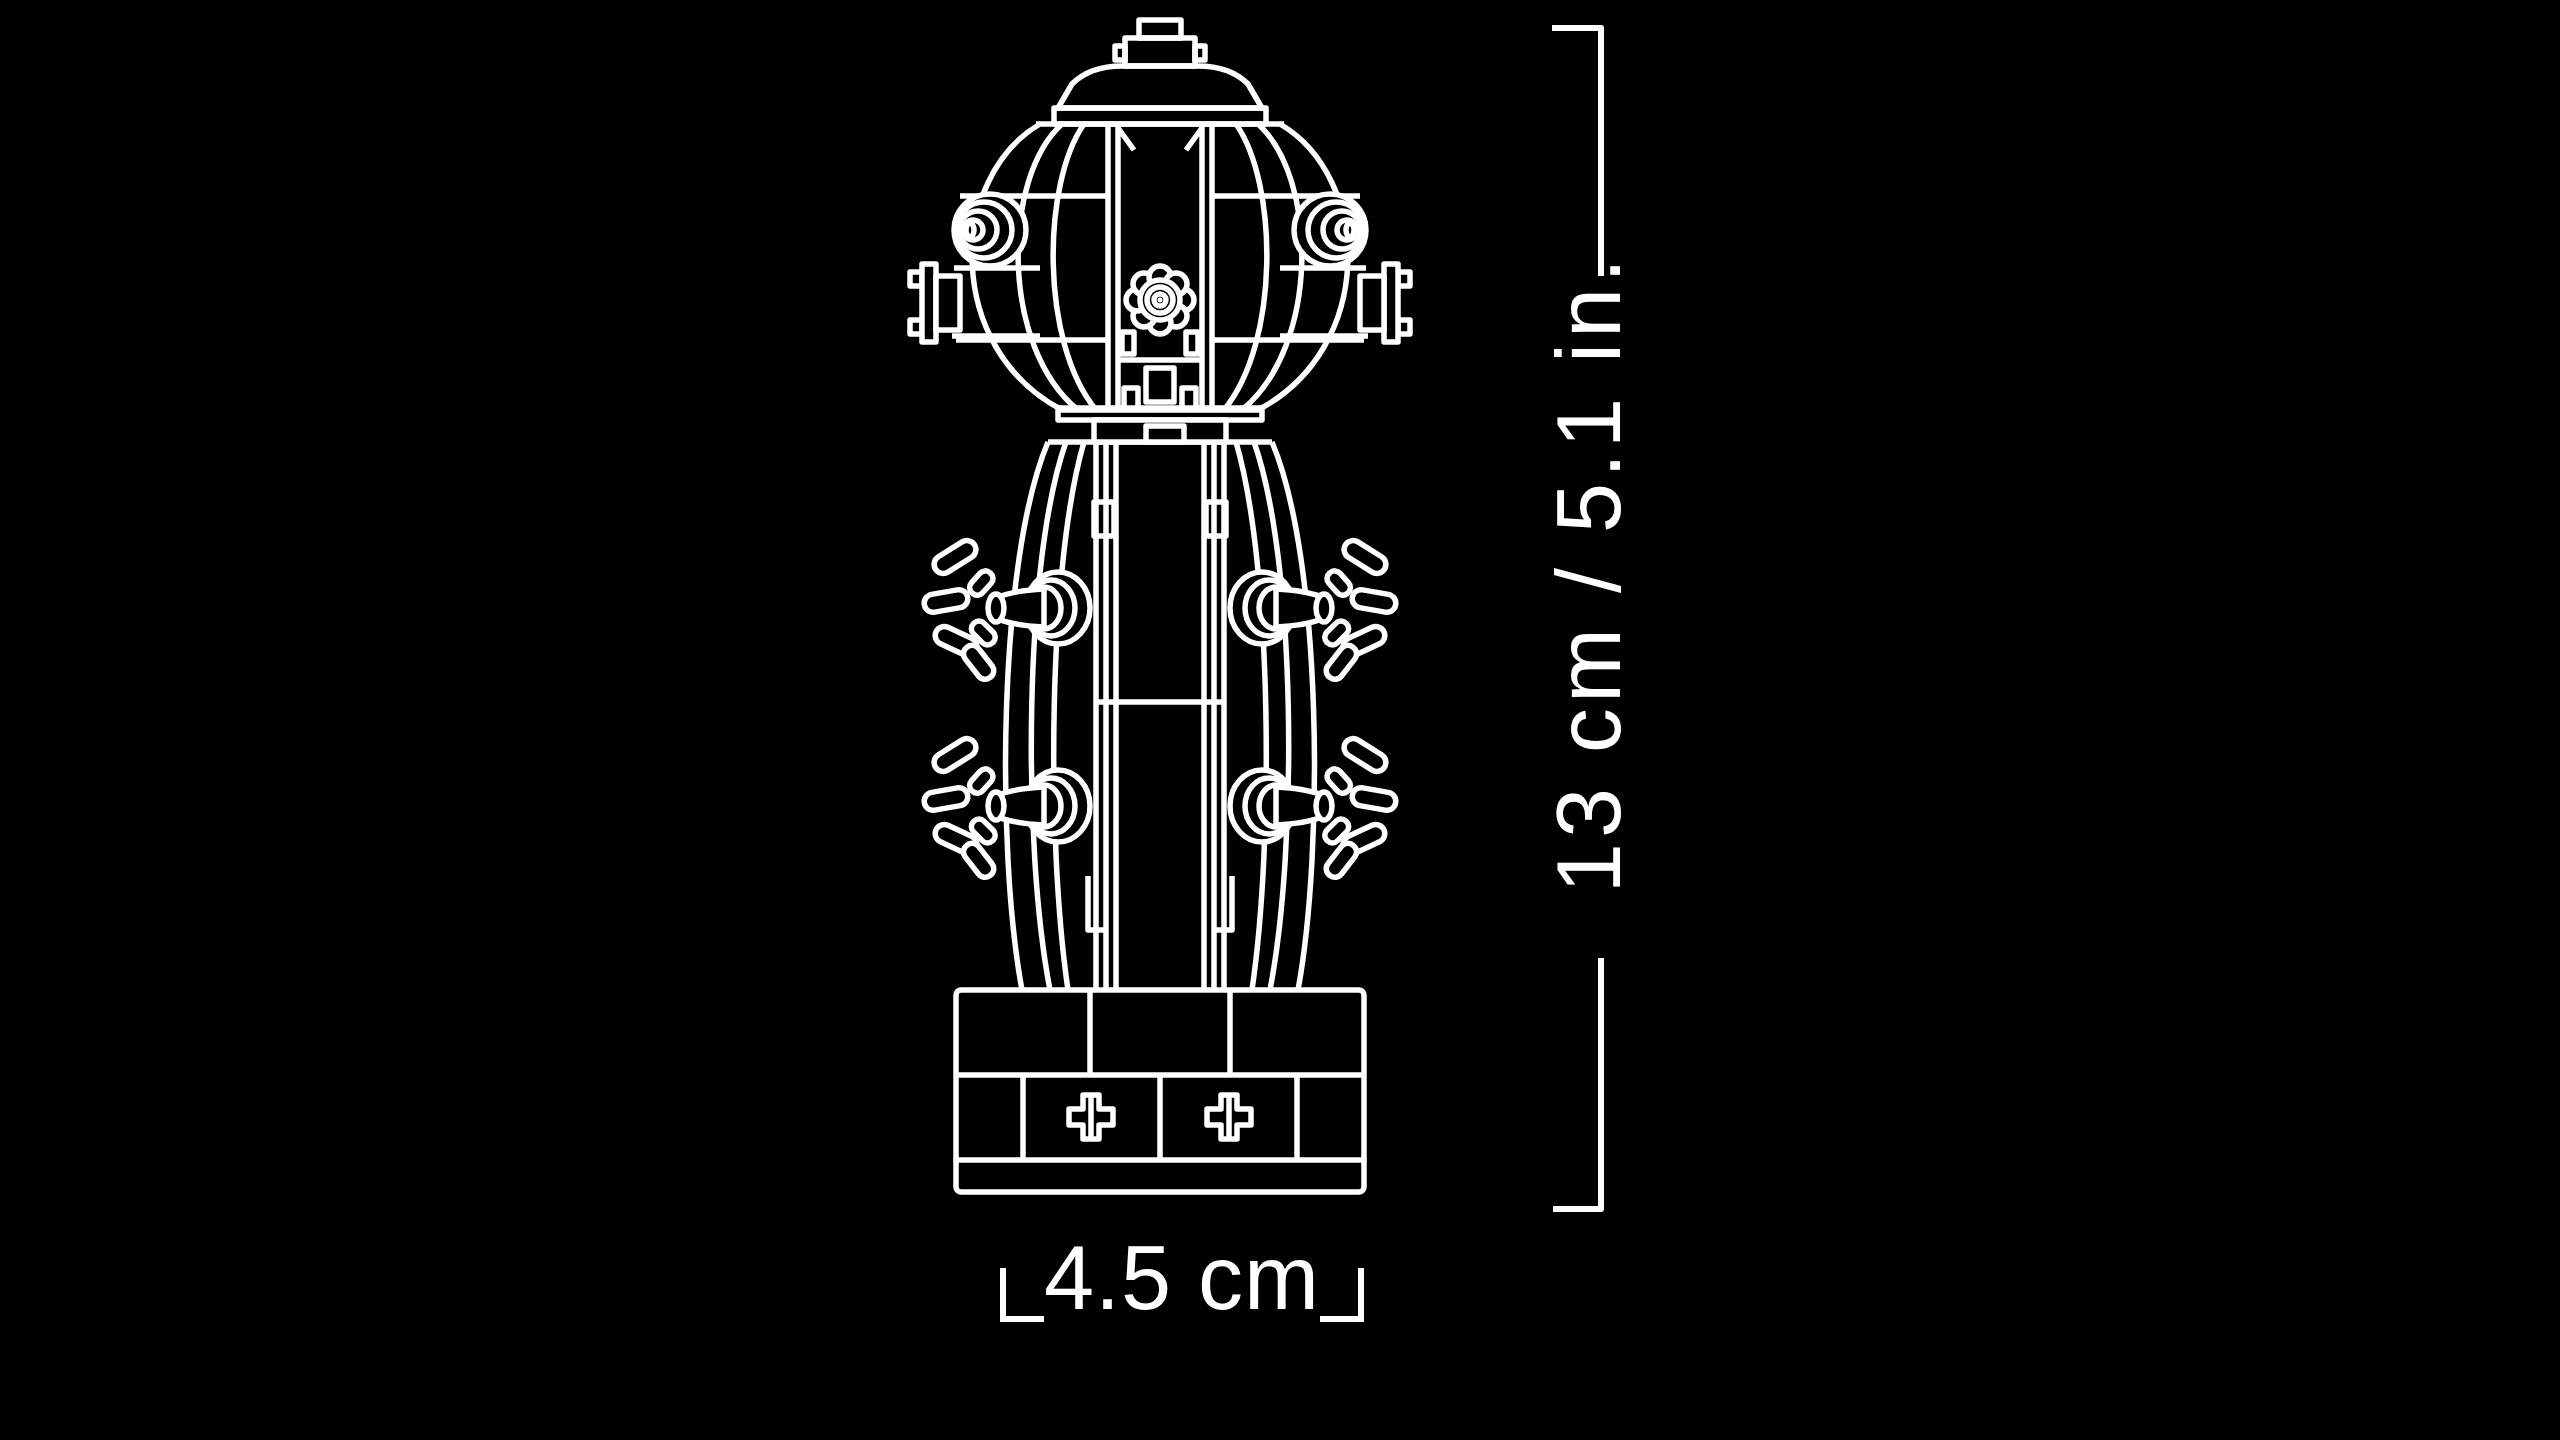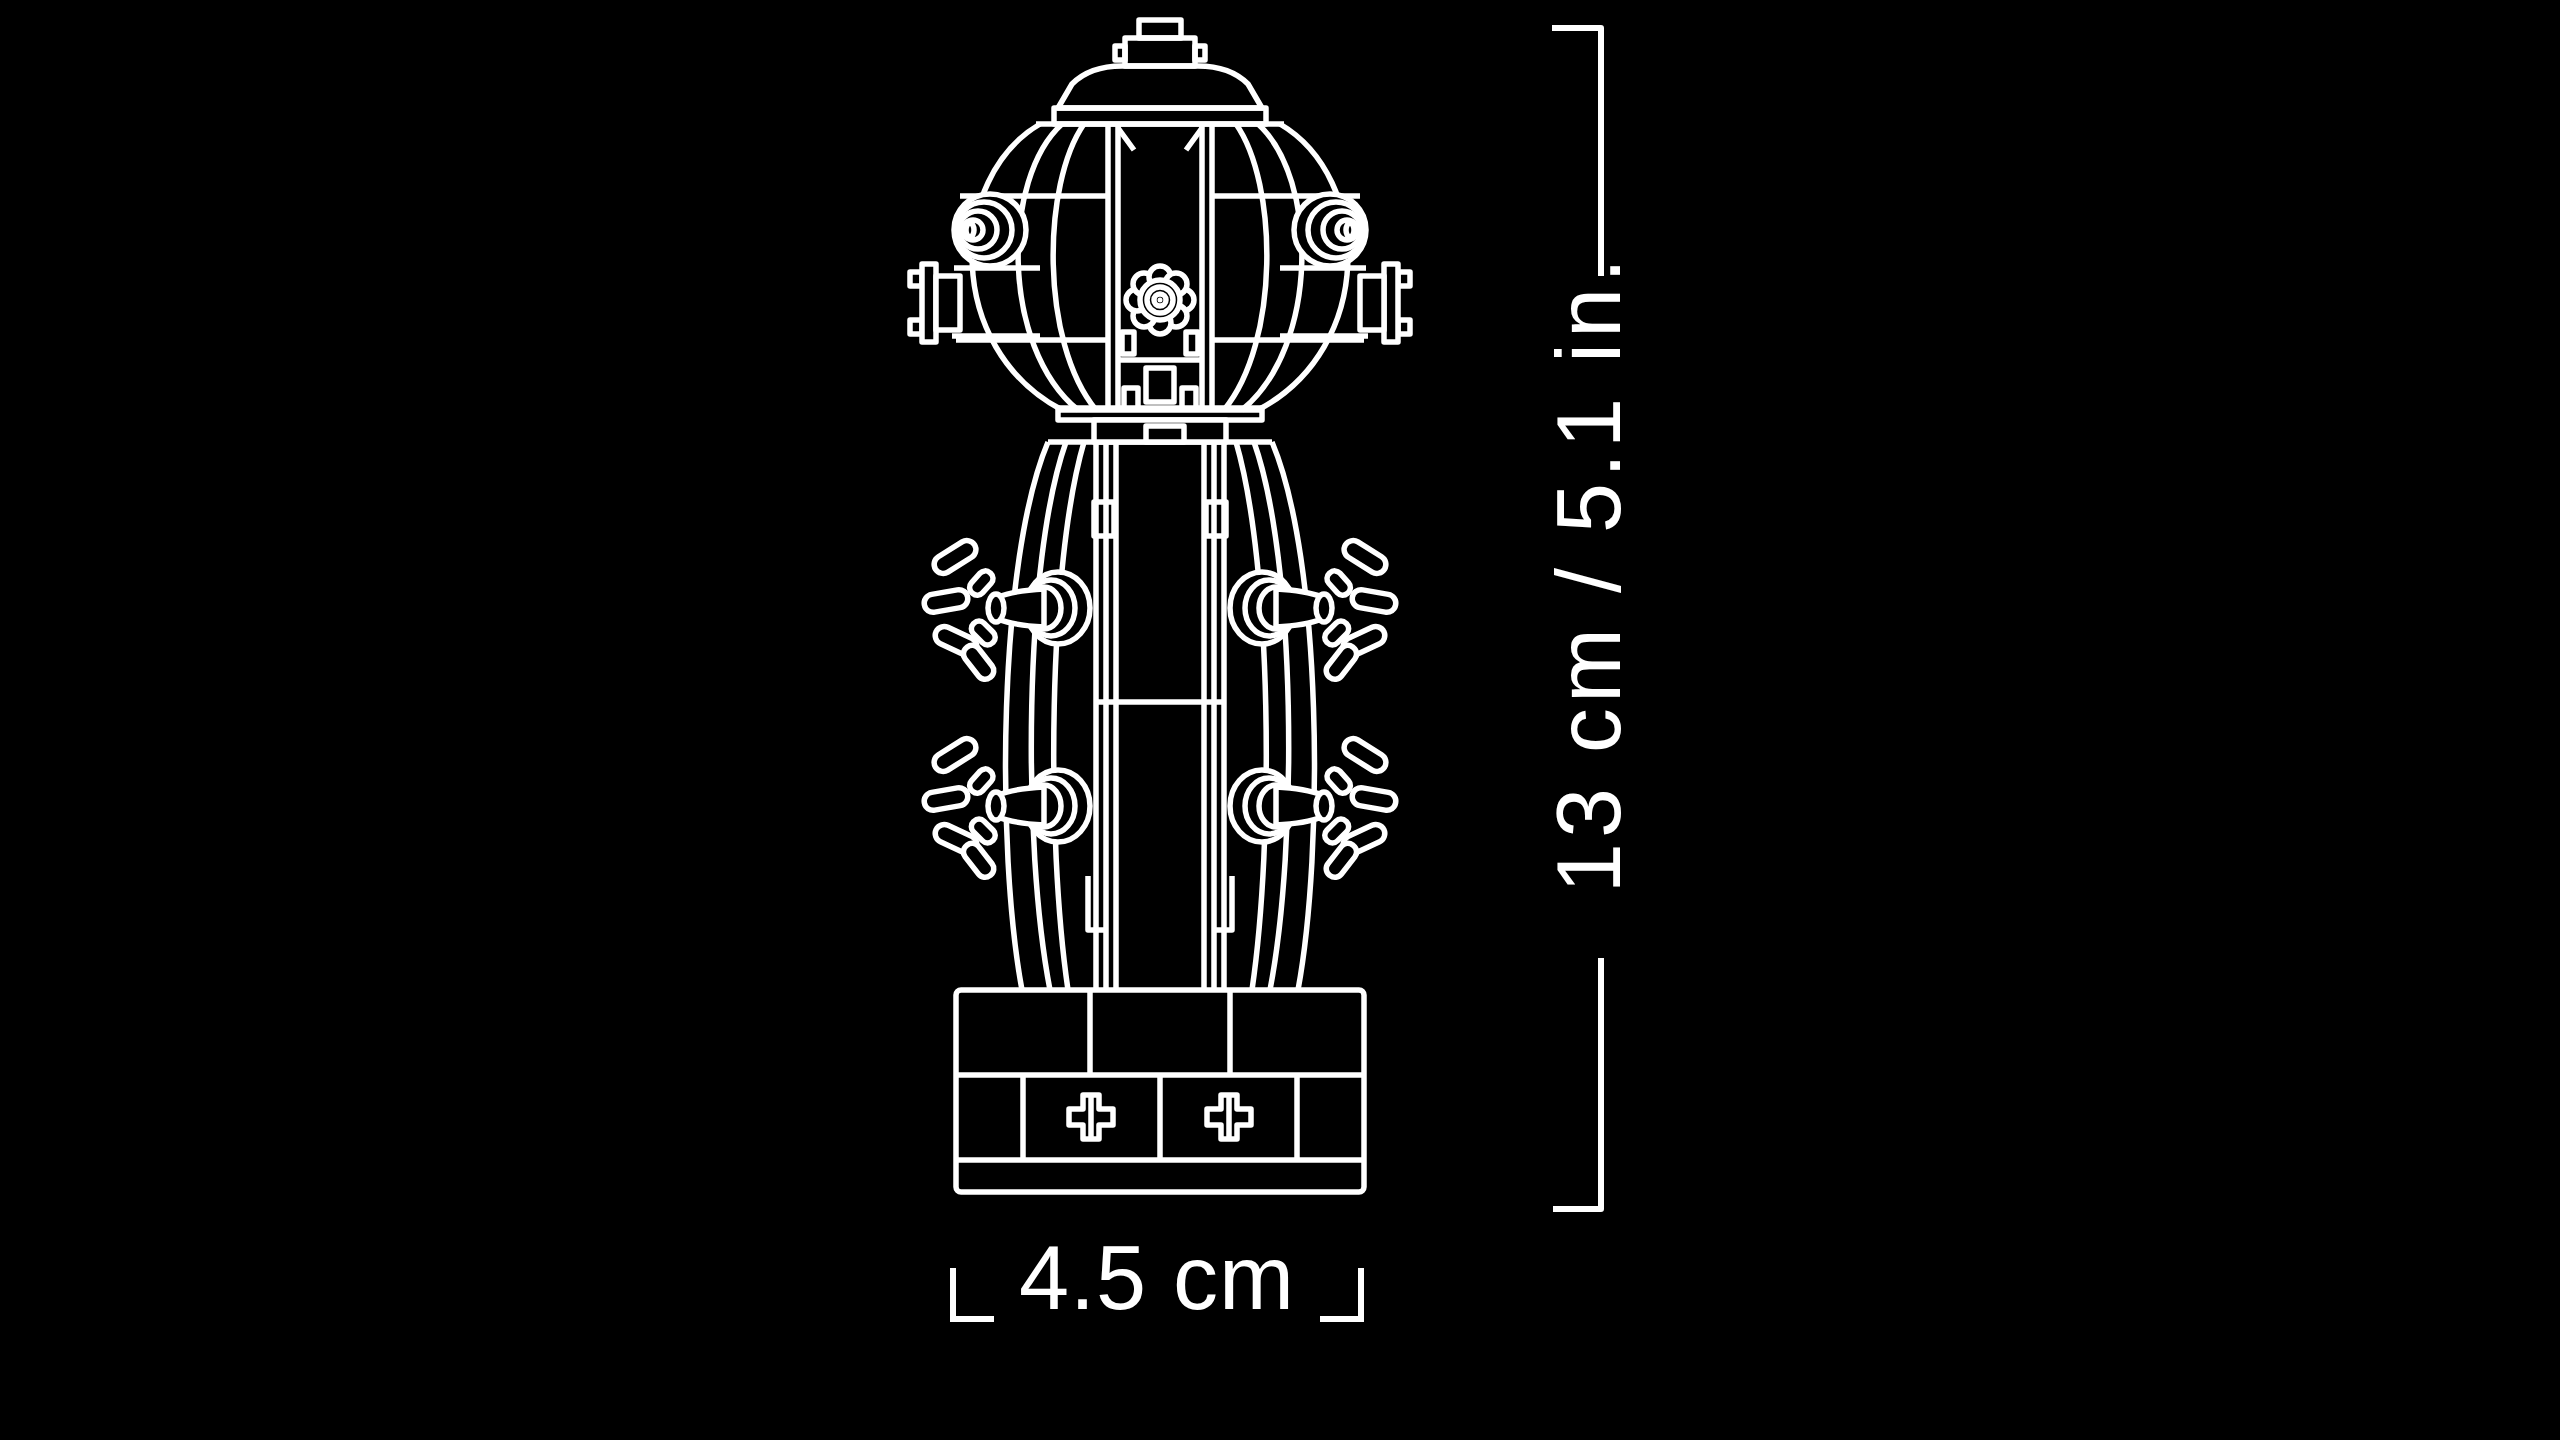--- a/index.html
+++ b/index.html
@@ -4,21 +4,21 @@
 <style>
   html,body{margin:0;padding:0;background:#000;}
   .stage{position:relative;width:2560px;height:1440px;background:#000;overflow:hidden;
          font-family:"Liberation Sans", sans-serif;}
   .art{position:absolute;left:0;top:0;width:2560px;height:1440px;}
   .label{position:absolute;color:#fff;white-space:nowrap;}
   .height-label{left:1239px;top:523px;width:700px;height:100px;
                 display:flex;align-items:center;justify-content:center;
                 font-size:90px;letter-spacing:5px;transform:rotate(-90deg);}
   .width-row{left:950px;top:1226px;width:414px;height:104px;
-             display:flex;align-items:flex-end;justify-content:space-between;}
+             display:flex;align-items:flex-end;justify-content:flex-end;}
   .width-row .txt{font-size:90px;line-height:104px;letter-spacing:1px;color:#fff;}
   .corner{display:inline-block;width:44px;height:54px;box-sizing:border-box;margin-bottom:8px;}
   .corner-left{border-left:6px solid #fff;border-bottom:6px solid #fff;}
   .corner-right{border-right:6px solid #fff;border-bottom:6px solid #fff;}
   .width-in{left:960px;top:1324px;width:400px;text-align:center;
             font-size:90px;line-height:100px;letter-spacing:2px;}
 </style>
 </head>
 <body>
 

